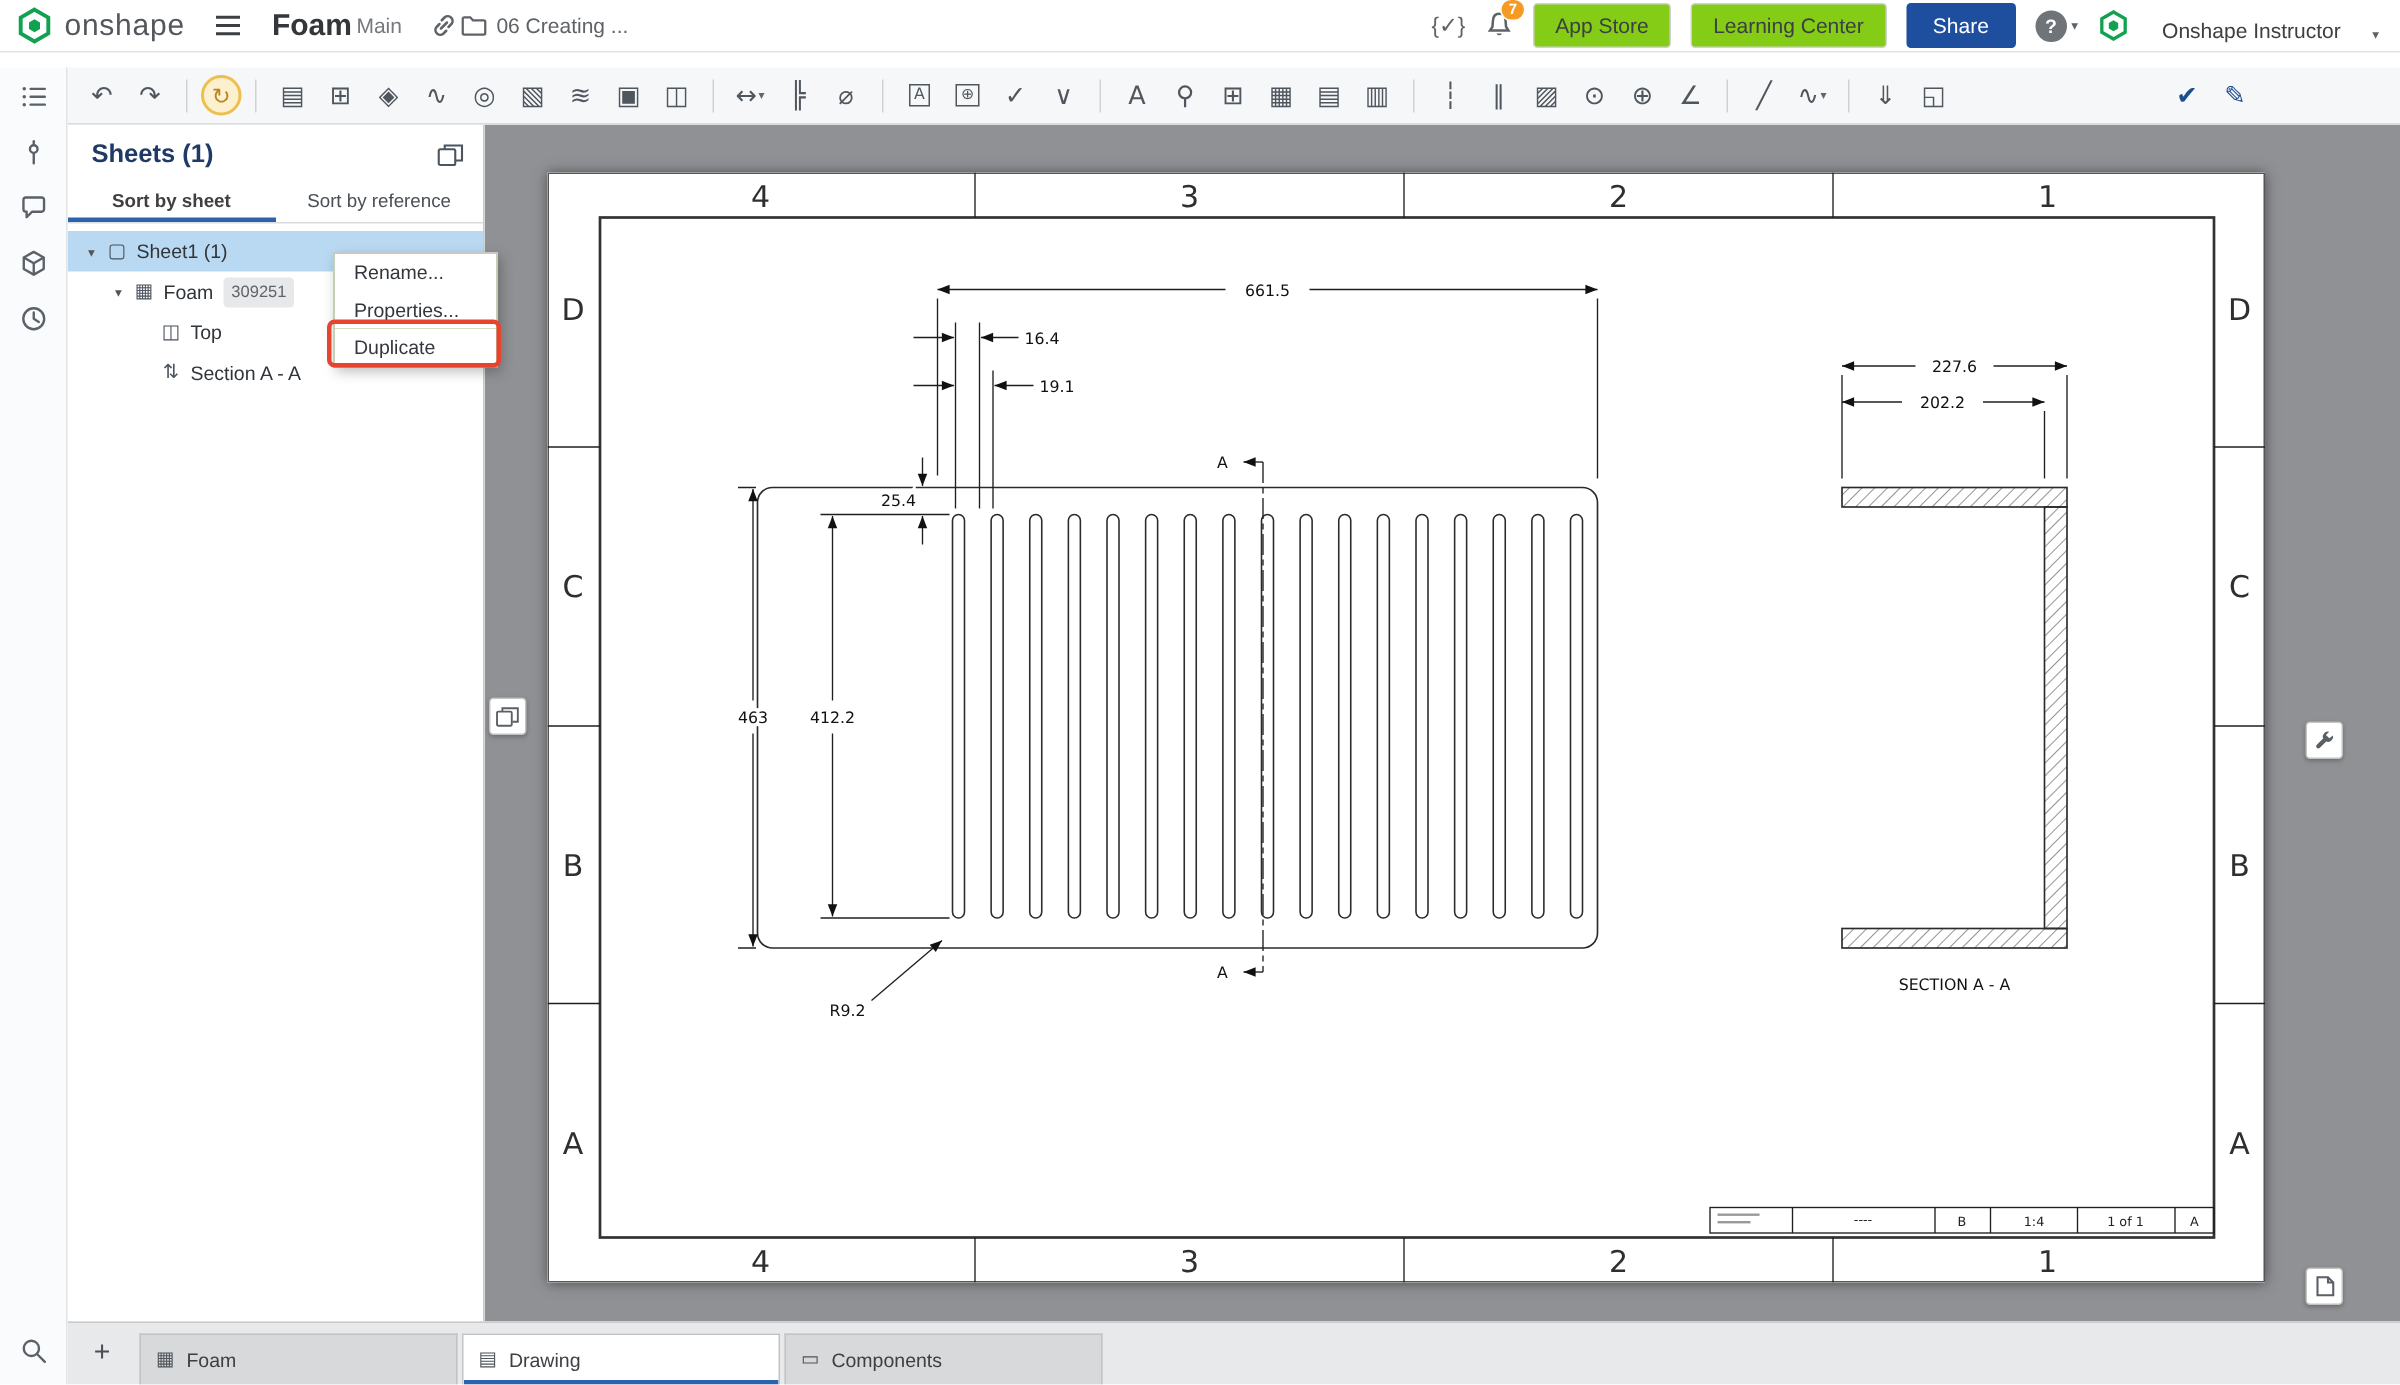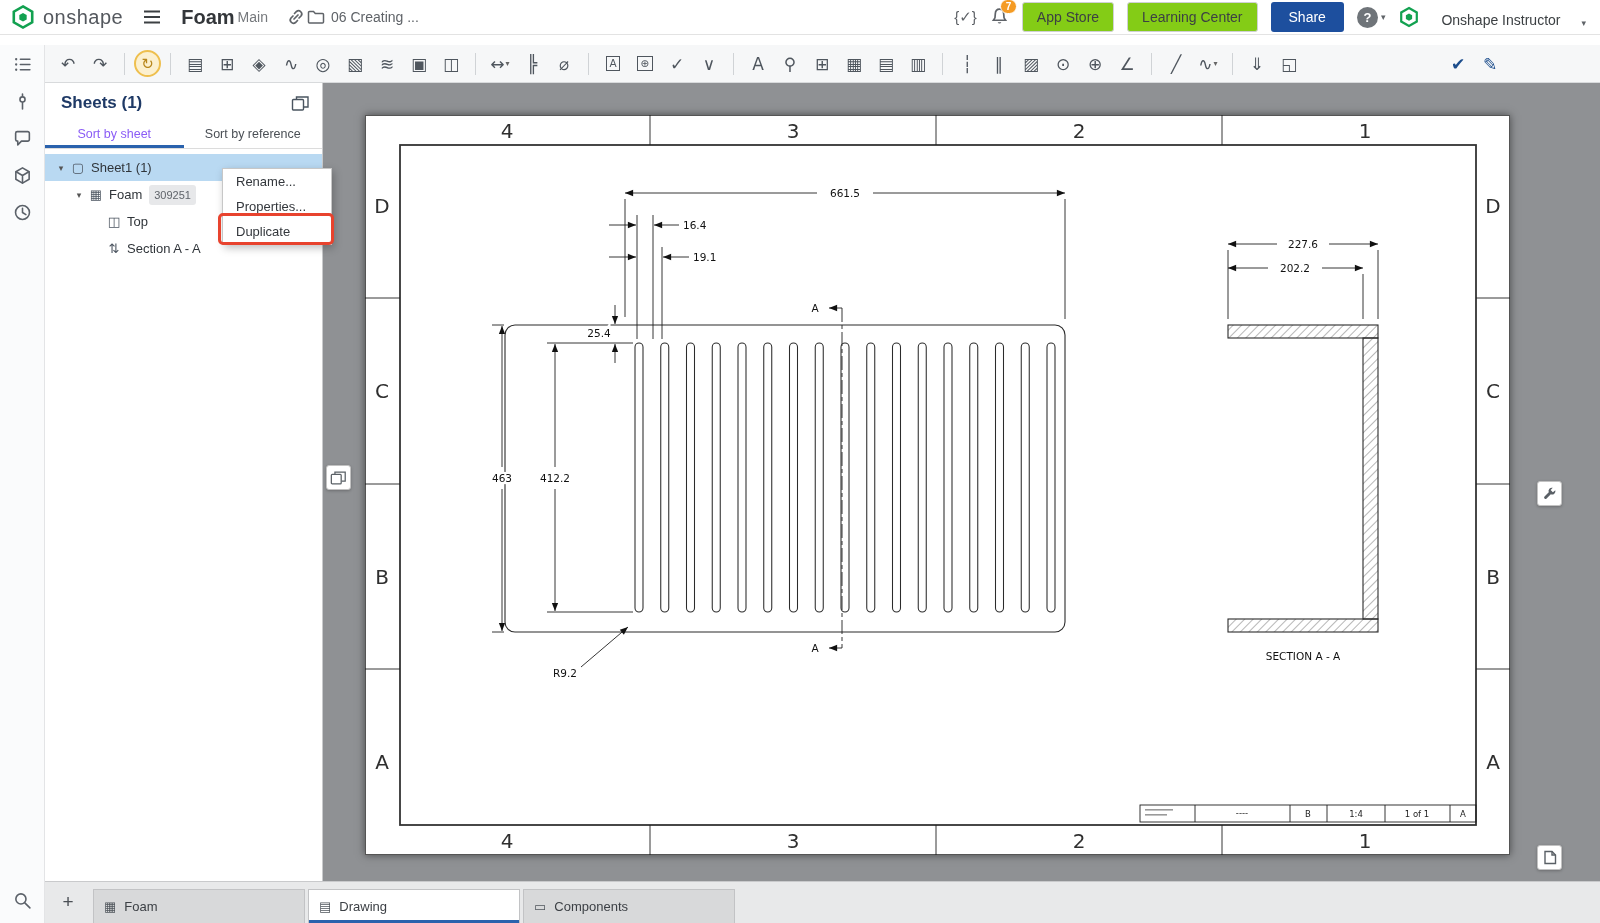--- a/index.html
+++ b/index.html
@@ -50,21 +50,21 @@
   .strip-icon svg{stroke:#5b6169;fill:none;stroke-width:1.5;stroke-linecap:round;stroke-linejoin:round}
   .strip-icon.bottom{position:absolute;bottom:10px}
 
   
   .sidebar{position:absolute;left:45px;top:83px;width:278px;bottom:42px;background:#fff;border-right:1px solid #c9cacc;z-index:5}
   .sb-header{display:flex;align-items:center;justify-content:space-between;padding:10px 12px 6px 16px}
   .sb-title{font-size:17px;font-weight:bold;color:#1f3a66}
   .sb-header-btn{cursor:pointer;display:flex}
   .sb-tabs{display:flex;border-bottom:1px solid #dcdcdc;height:30px}
   .sb-tab{flex:1;display:flex;align-items:center;justify-content:center;font-size:12.5px;color:#4a4f55;cursor:pointer}
-  .sb-tab.active{color:#8b5cf6;font-weight:normal;box-shadow:inset 0 -3px 0 #2a62ad}
+  .sb-tab.active{color:#404040;font-weight:bold;box-shadow:inset 0 -3px 0 #2a62ad}
   .tree{padding-top:5px}
   .tree-row{height:27px;display:flex;align-items:center;font-size:13px;color:#30353a;cursor:pointer;white-space:nowrap}
   .tree-row.selected{background:#b9d9f2}
   .tree-caret{width:16px;text-align:center;font-size:9px;color:#555;flex:0 0 auto}
   .tree-icon{width:18px;text-align:center;font-size:13px;color:#4c5560;margin-right:4px;flex:0 0 auto;font-family:"DejaVu Sans",sans-serif}
   .tree-badge{margin-left:7px;background:#e7e8ea;border-radius:3px;font-size:11px;color:#5f646a;padding:4px 5px;
     max-width:64px;overflow:hidden}
   .tree-badge:empty{display:none}
 
   

